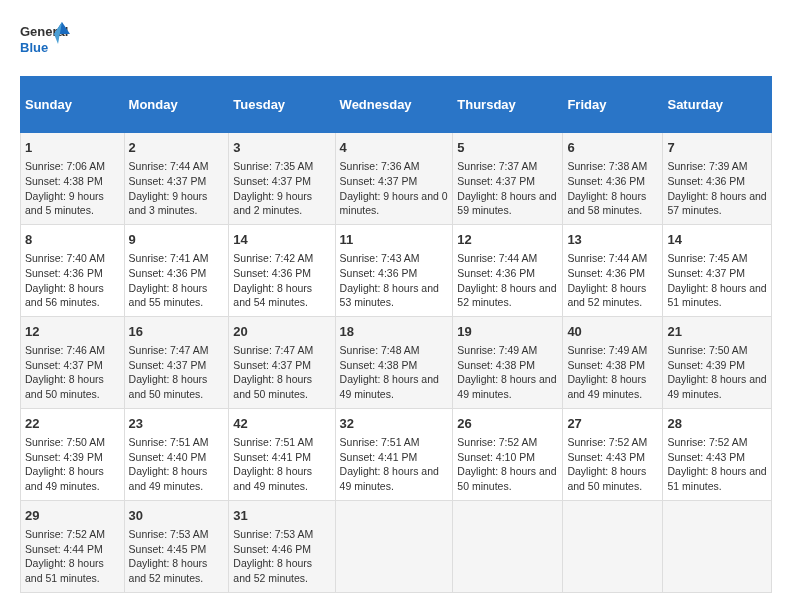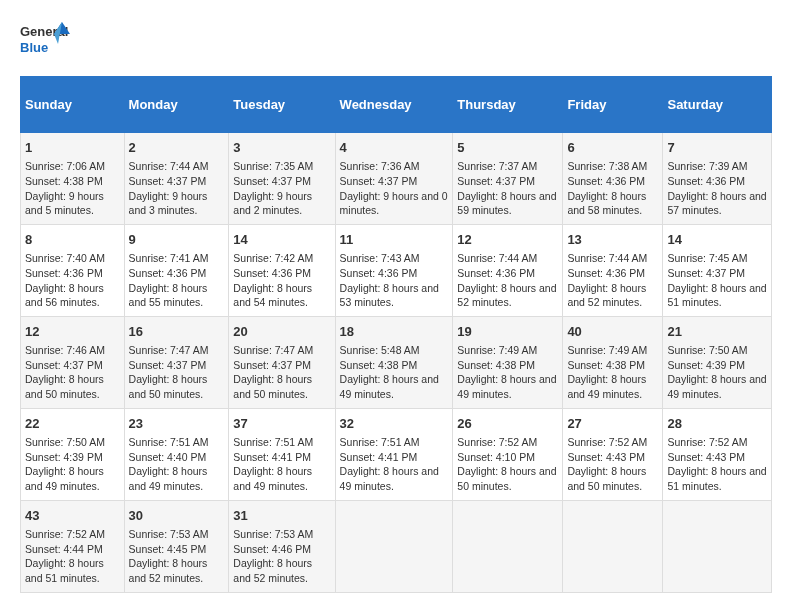--- a/index.html
+++ b/index.html
@@ -209,21 +209,21 @@
           <span>Daylight: 8 hours and 50 minutes.</span>
         </td>
         <td>
           <span class="day-num">20</span>
           <span>Sunrise: 7:47 AM</span><br>
           <span>Sunset: 4:37 PM</span><br>
           <span>Daylight: 8 hours and 50 minutes.</span>
         </td>
         <td>
           <span class="day-num">18</span>
-          <span>Sunrise: 5:48 AM</span><br>
+          <span>Sunrise: 7:48 AM</span><br>
           <span>Sunset: 4:38 PM</span><br>
           <span>Daylight: 8 hours and 49 minutes.</span>
         </td>
         <td>
           <span class="day-num">19</span>
           <span>Sunrise: 7:49 AM</span><br>
           <span>Sunset: 4:38 PM</span><br>
           <span>Daylight: 8 hours and 49 minutes.</span>
         </td>
         <td>
@@ -246,21 +246,21 @@
           <span>Sunset: 4:39 PM</span><br>
           <span>Daylight: 8 hours and 49 minutes.</span>
         </td>
         <td>
           <span class="day-num">23</span>
           <span>Sunrise: 7:51 AM</span><br>
           <span>Sunset: 4:40 PM</span><br>
           <span>Daylight: 8 hours and 49 minutes.</span>
         </td>
         <td>
-          <span class="day-num">37</span>
+          <span class="day-num">42</span>
           <span>Sunrise: 7:51 AM</span><br>
           <span>Sunset: 4:41 PM</span><br>
           <span>Daylight: 8 hours and 49 minutes.</span>
         </td>
         <td>
           <span class="day-num">32</span>
           <span>Sunrise: 7:51 AM</span><br>
           <span>Sunset: 4:41 PM</span><br>
           <span>Daylight: 8 hours and 49 minutes.</span>
         </td>
@@ -278,21 +278,21 @@
         </td>
         <td>
           <span class="day-num">28</span>
           <span>Sunrise: 7:52 AM</span><br>
           <span>Sunset: 4:43 PM</span><br>
           <span>Daylight: 8 hours and 51 minutes.</span>
         </td>
       </tr>
       <tr>
         <td>
-          <span class="day-num">43</span>
+          <span class="day-num">29</span>
           <span>Sunrise: 7:52 AM</span><br>
           <span>Sunset: 4:44 PM</span><br>
           <span>Daylight: 8 hours and 51 minutes.</span>
         </td>
         <td>
           <span class="day-num">30</span>
           <span>Sunrise: 7:53 AM</span><br>
           <span>Sunset: 4:45 PM</span><br>
           <span>Daylight: 8 hours and 52 minutes.</span>
         </td>

